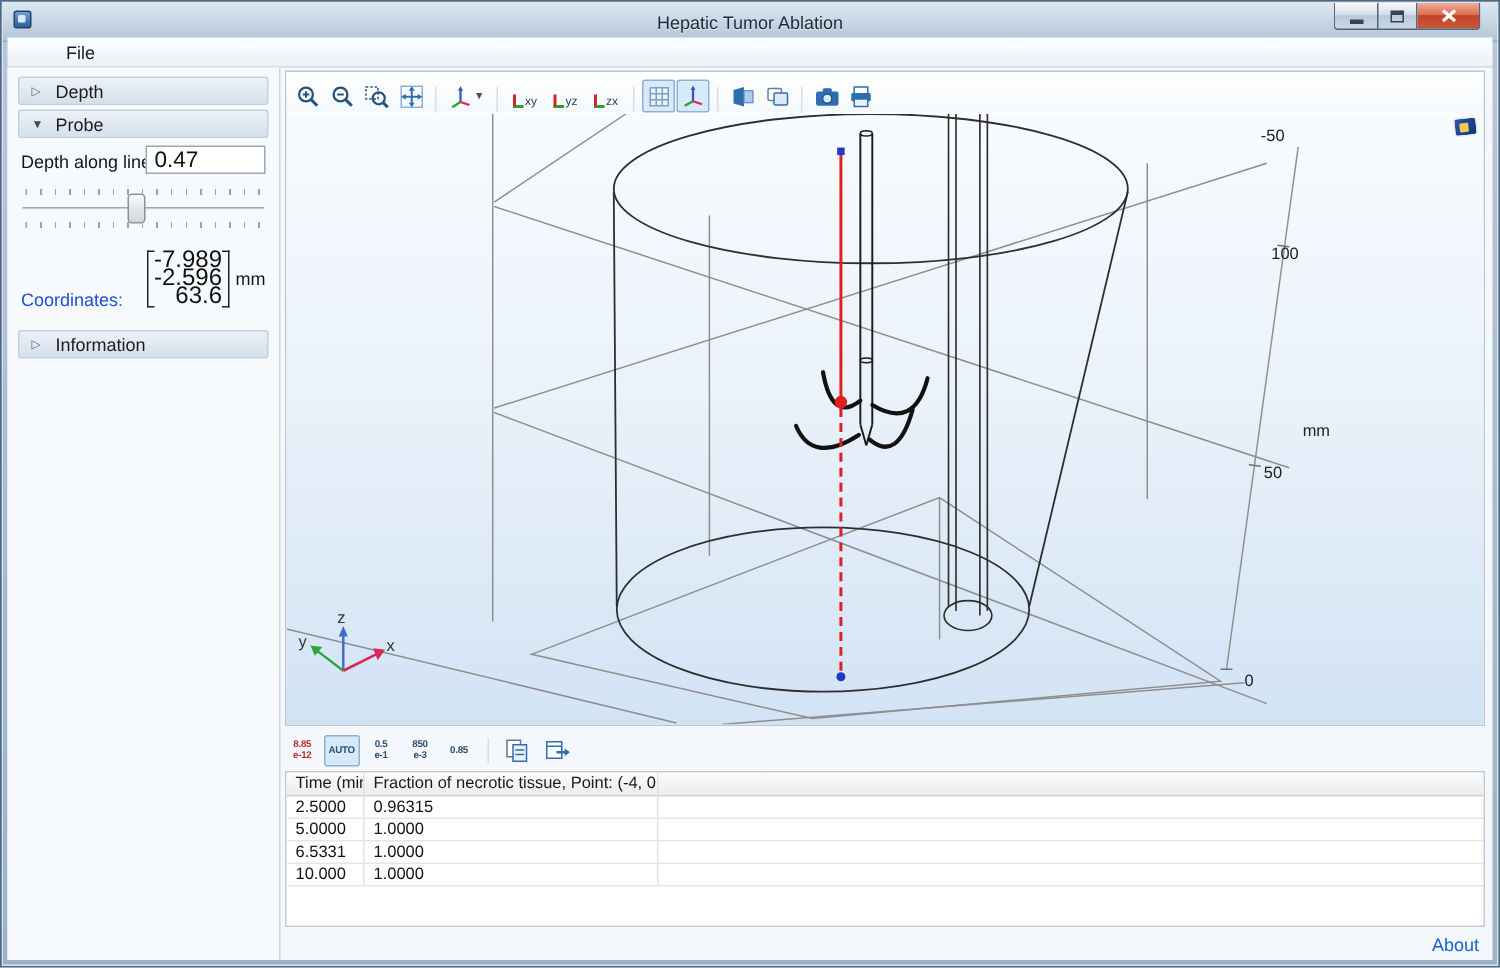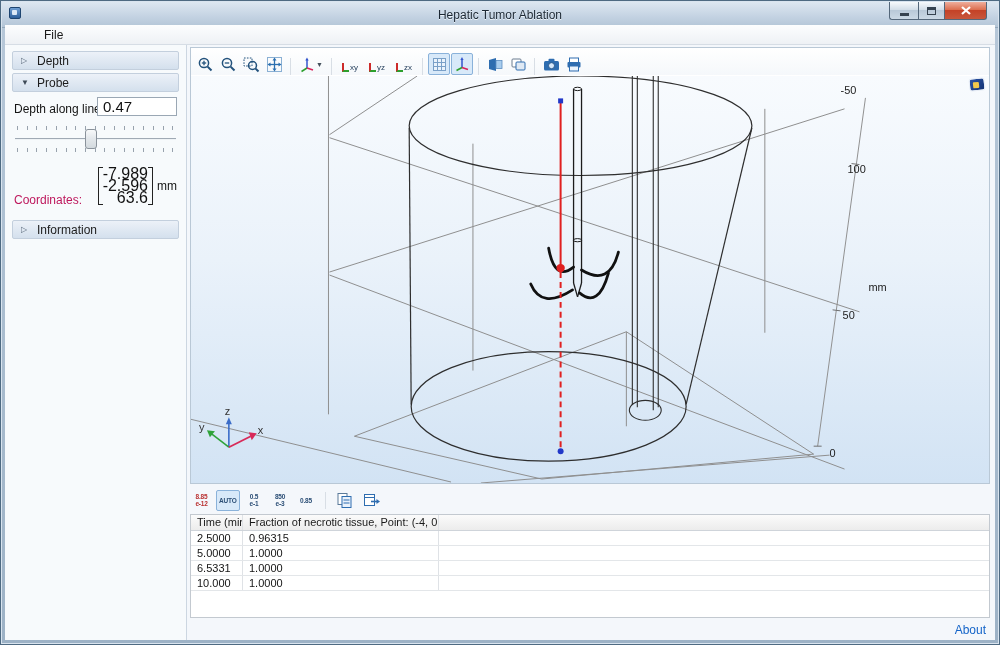--- a/index.html
+++ b/index.html
@@ -45,21 +45,21 @@
   .depth-input{position:absolute;right:0;top:-2px;width:80px;height:19px;border:1px solid #9aa7b4;
     font-family:"Liberation Sans",sans-serif;font-size:15px;padding:1px 5px;background:#fff;color:#111;}
   .slider{position:relative;height:28px;margin-top:6px;}
   .ticks{position:absolute;left:3px;right:3px;height:4px;
     background:repeating-linear-gradient(90deg,#98a2ad 0,#98a2ad 1px,transparent 1px,transparent 9.7px);}
   .ticks.top{top:1px;} .ticks.bottom{bottom:1px;}
   .track{position:absolute;left:1px;right:1px;top:13px;height:2px;background:#9fa9b4;border-bottom:1px solid #eef2f5;}
   .thumb{position:absolute;top:4px;left:calc(47% - 6px);width:12px;height:20px;
     background:linear-gradient(#f8f9fa,#e4e8ec 45%,#d3d9de);border:1px solid #8a929b;border-radius:3px;}
   .coords-row{display:flex;align-items:center;margin-top:12px;}
-  .coords-label{width:84px;font-size:12px;color:#be185d;margin-top:28px;}
+  .coords-label{width:84px;font-size:12px;color:#1d4ed8;margin-top:28px;}
   .matrix{position:relative;padding:1px 5px;}
   .matrix::before,.matrix::after{content:"";position:absolute;top:0;bottom:0;width:4px;}
   .matrix::before{left:0;border:1px solid #222;border-right:none;}
   .matrix::after{right:0;border:1px solid #222;border-left:none;}
   .matrix div{font-size:16px;line-height:12px;color:#111;text-align:right;min-width:34px;}
   .coords-unit{font-size:12px;color:#141414;margin-left:4px;}
   
   .main{position:absolute;left:182px;top:0;right:0;bottom:0;}
   .gpanel{position:absolute;top:2px;left:3px;right:5px;height:437px;border:1px solid #b9c8d6;background:#fff;}
   .gtoolbar{height:27px;display:flex;align-items:flex-end;gap:1px;padding:0 3px;

